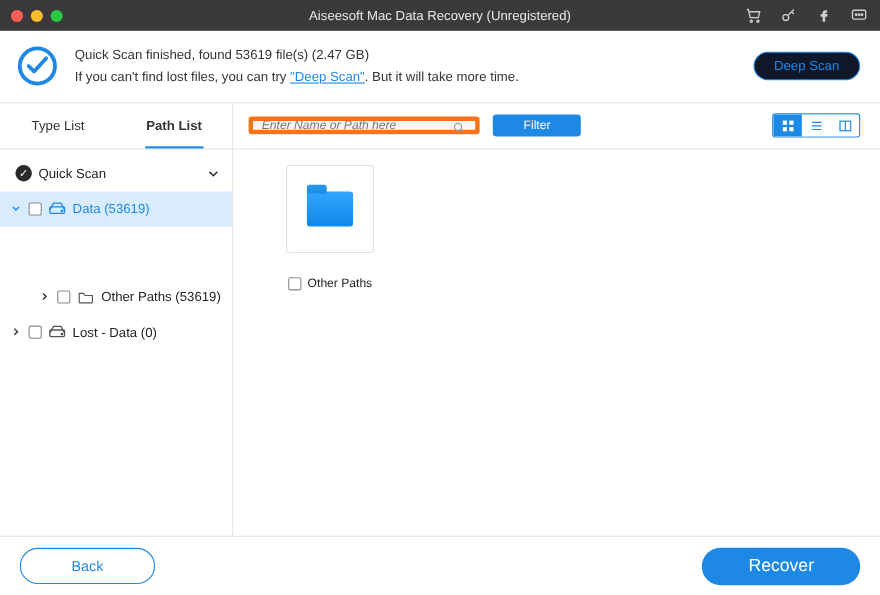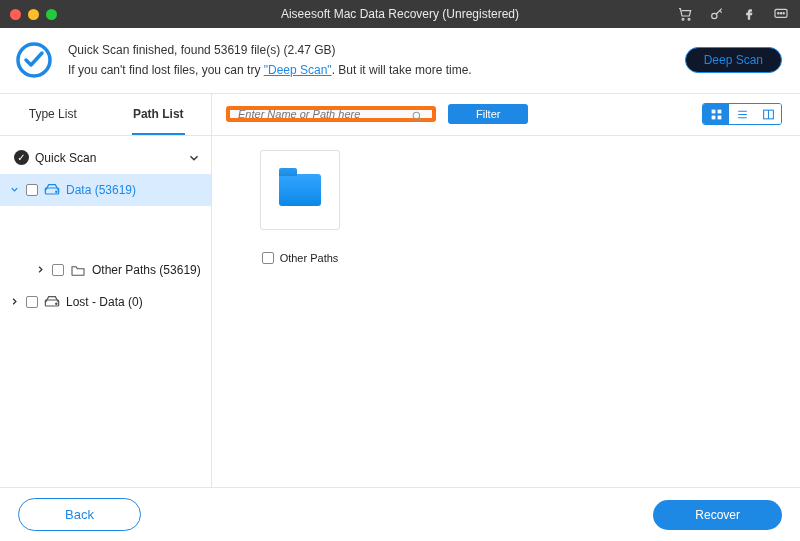--- a/index.html
+++ b/index.html
@@ -52,21 +52,21 @@
 
 .grid-area { flex: 1; padding: 14px; }
 .item-card { width: 80px; display: flex; flex-direction: column; align-items: center; gap: 22px; margin-left: 34px; }
 .thumb { width: 80px; height: 80px; border: 1px solid #e0e0e0; border-radius: 3px; display: flex; align-items: center; justify-content: center; cursor: pointer; }
 .folder-vis { width: 42px; height: 32px; background: linear-gradient(#32a6ff,#0d88e8); border-radius: 3px; position: relative; }
 .folder-vis::before { content: ""; position: absolute; top: -6px; left: 0; width: 18px; height: 8px; background: linear-gradient(#2a98ef,#1c8ce0); border-radius: 2px 2px 0 0; }
 .item-label { display: flex; align-items: center; gap: 6px; font-size: 11px; color: #222; }
 
 .footer { position: absolute; bottom: 0; left: 0; right: 0; height: 54px; border-top: 1px solid #e5e5e5; display: flex; align-items: center; padding: 0 18px; background: #fff; }
 .back-btn { border: 1px solid #1e88e5; color: #1e88e5; background: #fff; border-radius: 18px; padding: 8px 46px; font-size: 13px; cursor: pointer; }
-.recover-btn { margin-left: auto; background: #1e88e5; color: #fff; border: none; border-radius: 18px; padding: 8px 42px; font-size: 12px; cursor: pointer; }
+.recover-btn { margin-left: auto; background: #1e88e5; color: #fff; border: none; border-radius: 18px; padding: 8px 42px; font-size: 16px; cursor: pointer; }
 
 svg { display: block; }
 </style>
 </head>
 <body>
 
 <div class="titlebar">
   <div class="traffic-lights">
     <div class="traffic tl-red"></div>
     <div class="traffic tl-yellow"></div>

